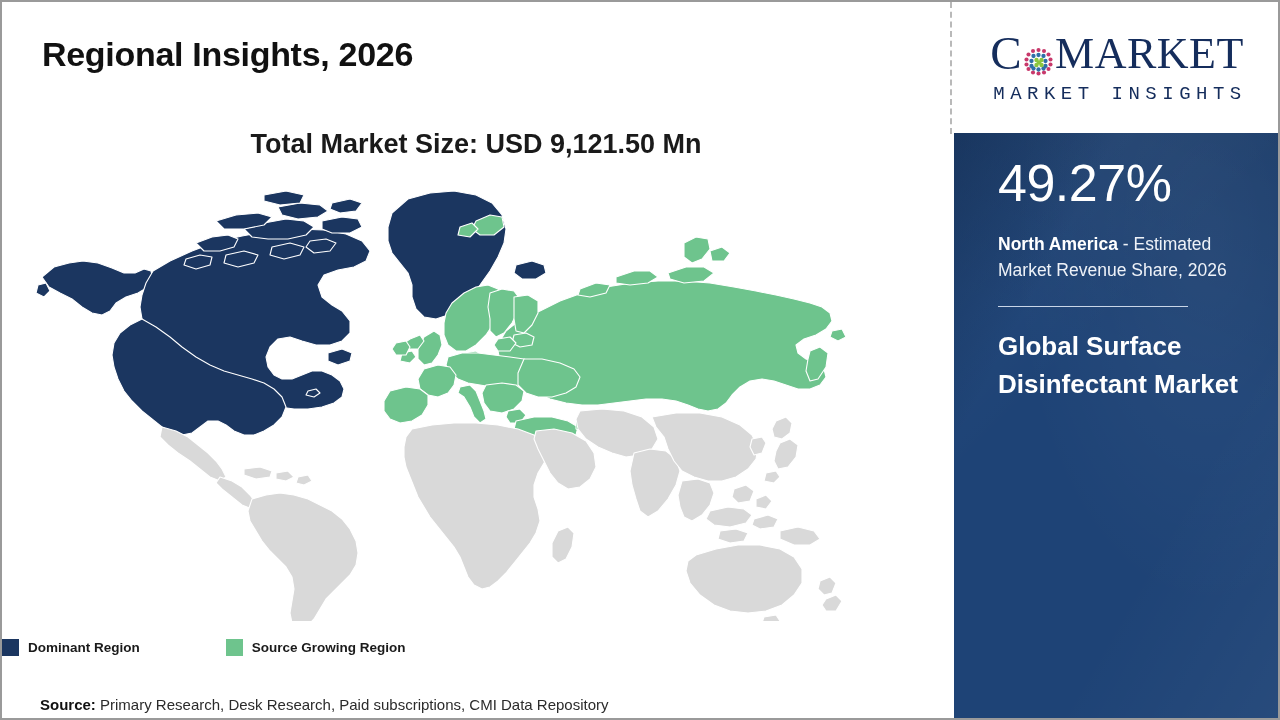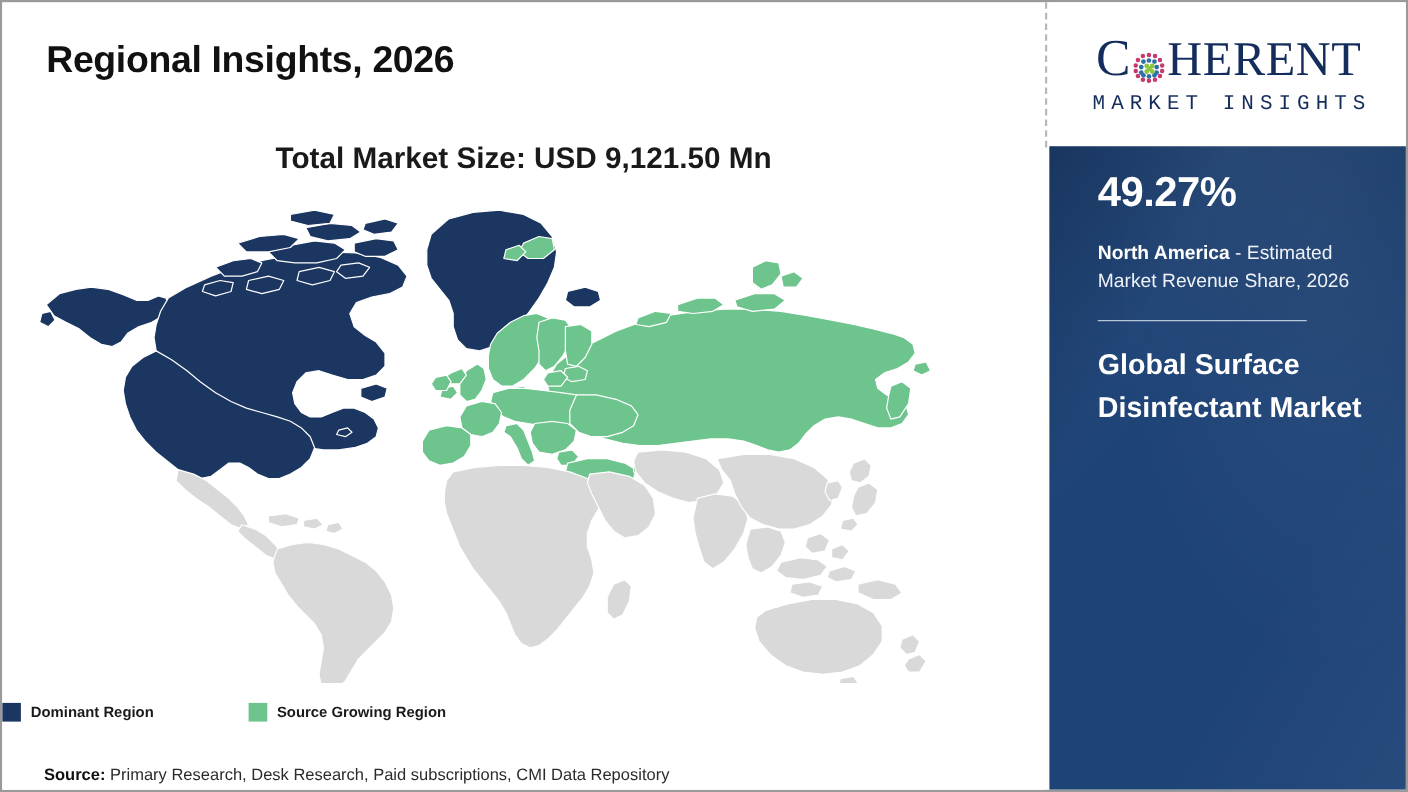--- a/index.html
+++ b/index.html
@@ -106,21 +106,21 @@
   #side-panel .sheen{
     position:absolute;inset:0;pointer-events:none;
     background:
       linear-gradient(118deg, rgba(12,38,76,0.55) 0%, rgba(12,38,76,0.0) 26%),
       linear-gradient(300deg, rgba(255,255,255,0.045) 0%, rgba(255,255,255,0) 34%),
       radial-gradient(ellipse at 78% 18%, rgba(255,255,255,0.05), rgba(255,255,255,0) 55%);
   }
   #side-inner{position:relative;padding:0 42px 0 44px;}
   #share-pct{
     margin-top:23px;
-    color:#ffffff;font-size:38px;font-weight:bold;line-height:1.05;
+    color:#ffffff;font-size:52px;font-weight:normal;line-height:1.05;
     letter-spacing:-0.5px;
   }
   #share-desc{
     margin-top:20px;
     color:#eef2f8;font-size:17.5px;line-height:1.52;
     max-width:262px;
   }
   #share-desc .region-nm{font-weight:bold;color:#ffffff;}
   #panel-rule{
     margin-top:22px;width:190px;height:0;
@@ -334,21 +334,21 @@
             <circle cx="41" cy="45" r="4.3" fill="#2f6fa8"></circle>
 
             <circle cx="27" cy="28" r="4.4" fill="#8cc63f"></circle>
             <circle cx="37" cy="28" r="4.4" fill="#8cc63f"></circle>
             <circle cx="27" cy="38" r="4.4" fill="#8cc63f"></circle>
             <circle cx="37" cy="38" r="4.4" fill="#8cc63f"></circle>
             <circle cx="32" cy="33" r="4.4" fill="#8cc63f"></circle>
           </g>
         </svg>
       </span>
-      <span>HERENT</span>
+      <span>MARKET</span>
     </div>
     <div id="logo-sub">MARKET INSIGHTS</div>
   </div>
 
   <div id="side-panel">
     <div class="sheen"></div>
     <div id="side-inner">
       <div id="share-pct">49.27%</div>
       <div id="share-desc">
         <span class="region-nm">North America</span><span> - Estimated Market Revenue Share, 2026</span>

